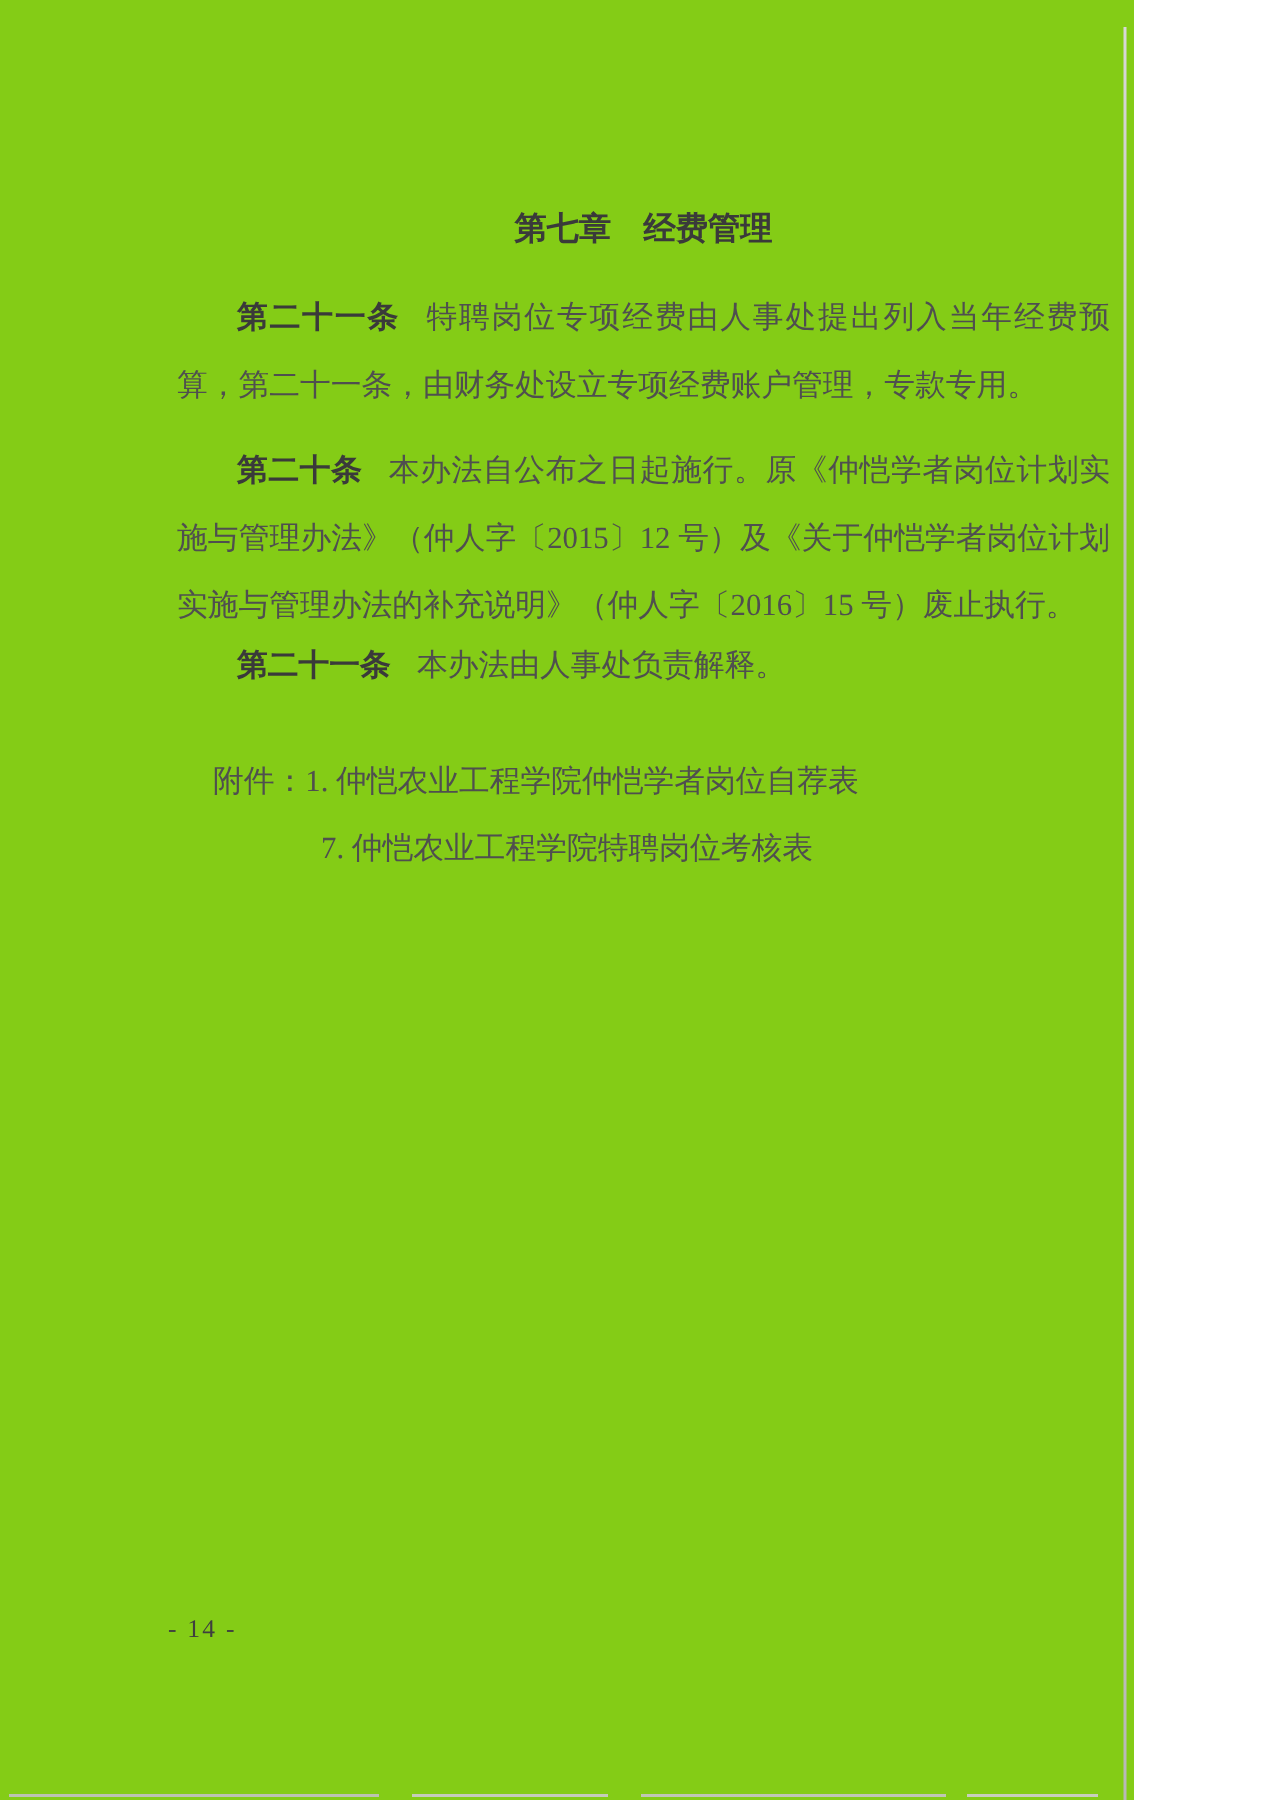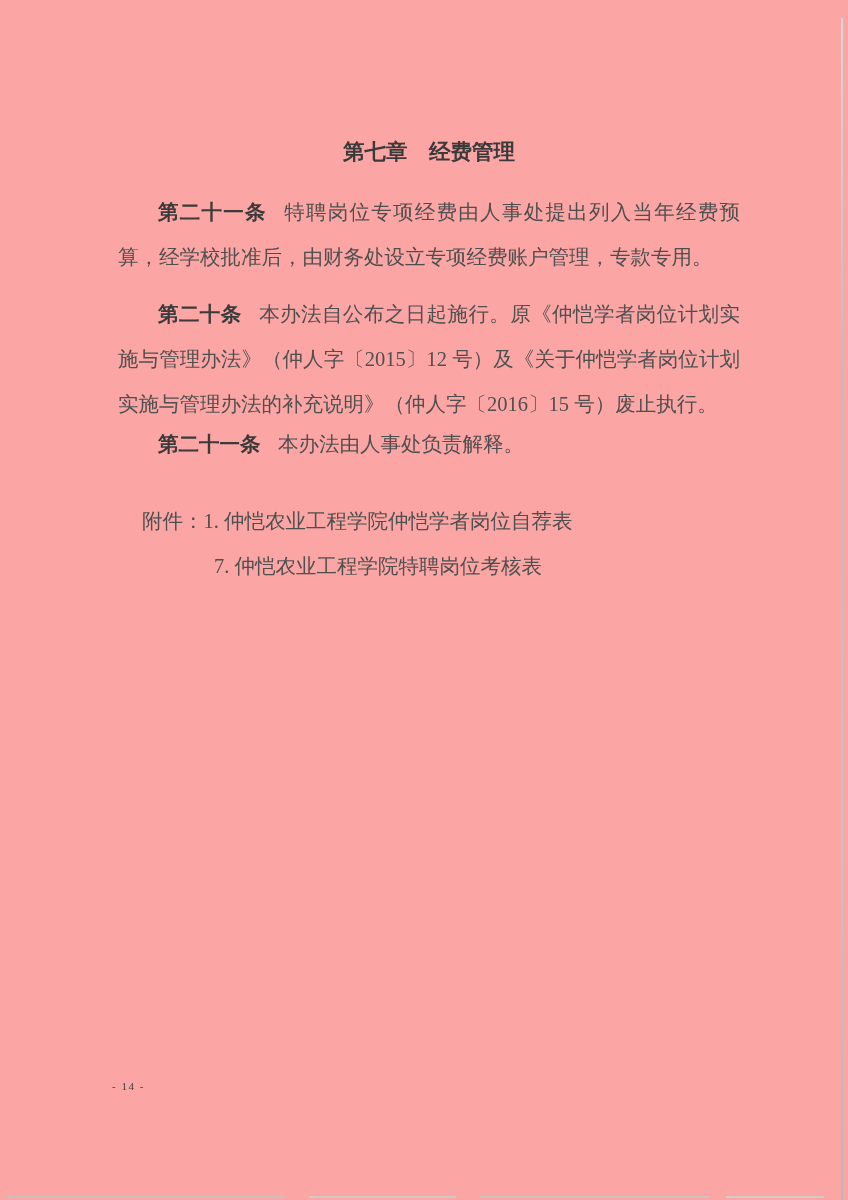--- a/index.html
+++ b/index.html
@@ -2,23 +2,23 @@
 <html><head>
 <meta charset="utf-8">
 <style>
   html, body {
     margin: 0;
     padding: 0;
     background: #ffffff;
   }
   .page {
     position: relative;
-    width: 848px;
+    width: 756px;
     height: 1200px;
-    background: #fca5a5;
+    background: #84cc16;
     overflow: hidden;
     font-family: "Liberation Serif", "DejaVu Serif", serif;
     color: #4d4d4d;
   }
   .content {
     position: absolute;
     left: 118px;
     top: 0;
     width: 622px;
     padding-top: 130px;
@@ -57,21 +57,21 @@
     margin-top: 32px;
     margin-left: 24px;
     color: #4f4f4f;
   }
   .att-line { white-space: nowrap; }
   .att-line-indent { margin-left: 72px; }
   .page-number {
     position: absolute;
     left: 112px;
     top: 1075px;
-    font-size: 11px;
+    font-size: 17px;
     line-height: 22px;
     color: #3f3f3f;
     letter-spacing: 1.5px;
   }
   .scan-edge-right {
     position: absolute;
     top: 18px;
     bottom: 0;
     right: 5px;
     width: 2px;
@@ -93,21 +93,21 @@
 </style>
 </head>
 <body>
 
 <div class="page">
 
   <div class="content">
 
     <h2 class="chapter-heading">第七章　经费管理</h2>
 
-    <p class="article article19"><span class="article-label">第二十一条</span><span class="article-text">特聘岗位专项经费由人事处提出列入当年经费预算，经学校批准后，由财务处设立专项经费账户管理，专款专用。</span></p>
+    <p class="article article19"><span class="article-label">第二十一条</span><span class="article-text">特聘岗位专项经费由人事处提出列入当年经费预算，第二十一条，由财务处设立专项经费账户管理，专款专用。</span></p>
 
 
     <p class="article article20"><span class="article-label">第二十条</span><span class="article-text">本办法自公布之日起施行。原《仲恺学者岗位计划实施与管理办法》（仲人字〔2015〕12 号）及《关于仲恺学者岗位计划实施与管理办法的补充说明》（仲人字〔2016〕15 号）废止执行。</span></p>
 
     <p class="article article21"><span class="article-label">第二十一条</span><span class="article-text">本办法由人事处负责解释。</span></p>
 
     <div class="attachments">
       <div class="att-line"><span>附件：</span><span>1. 仲恺农业工程学院仲恺学者岗位自荐表</span></div>
       <div class="att-line att-line-indent"><span>7. 仲恺农业工程学院特聘岗位考核表</span></div>
     </div>

